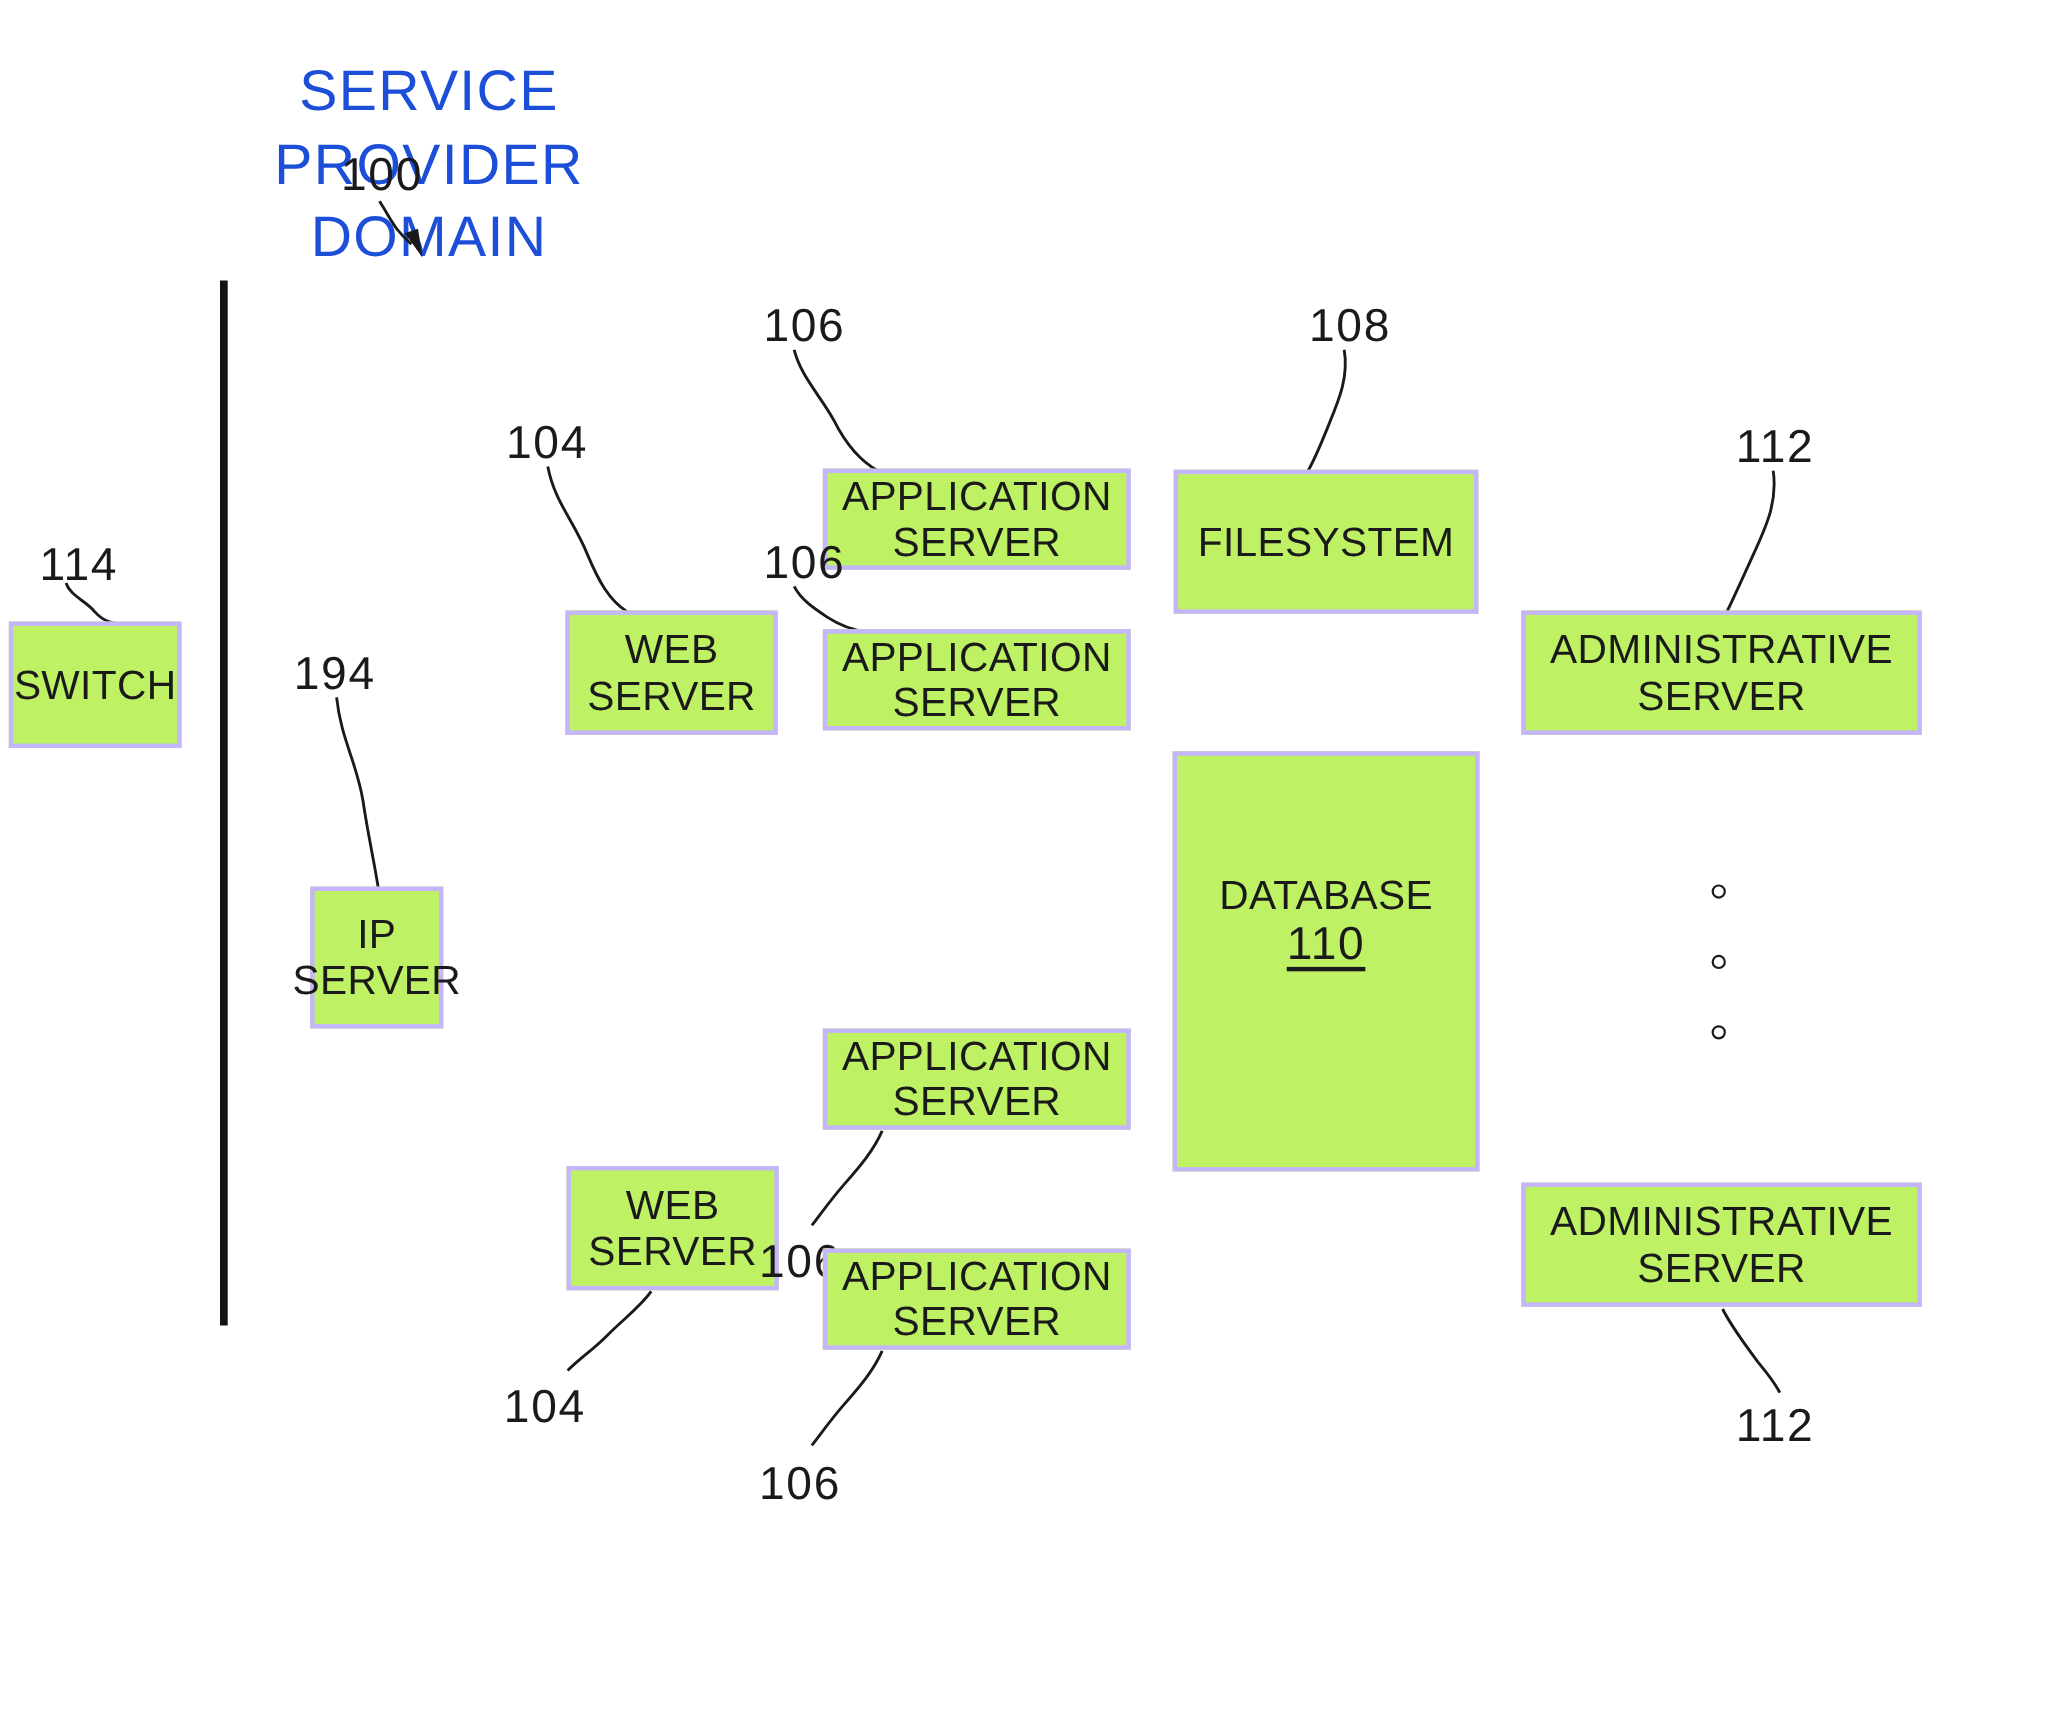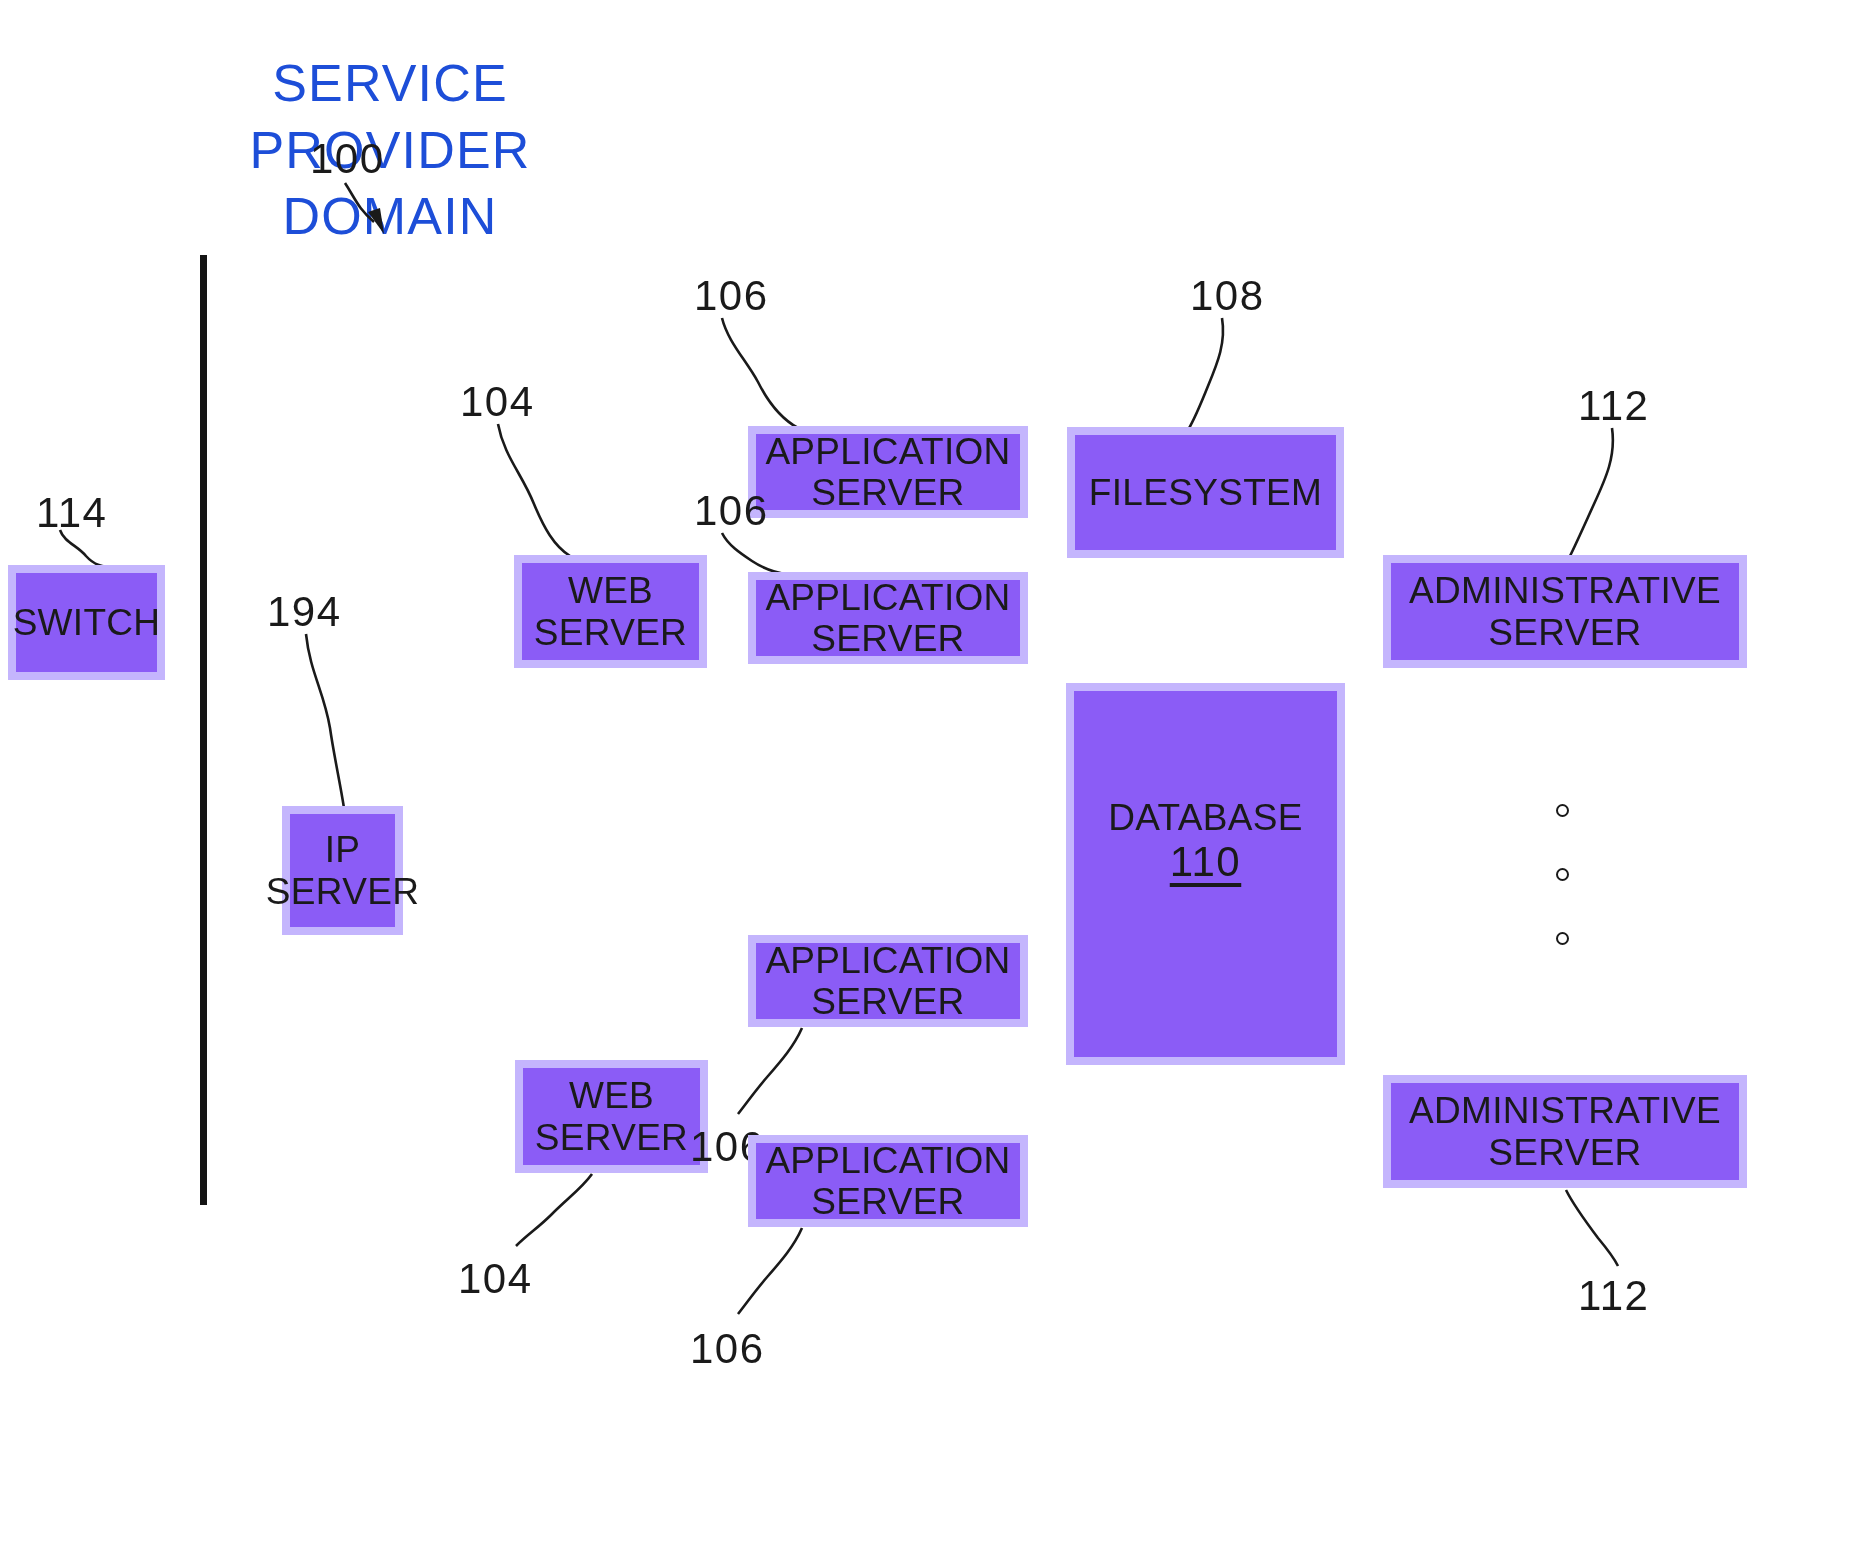--- a/index.html
+++ b/index.html
@@ -11,22 +11,22 @@
     position: relative;
     width: 1875px;
     height: 1559px;
     background: #ffffff;
     font-family: "Liberation Sans", sans-serif;
     color: #1a1a1a;
     overflow: hidden;
   }
   .node {
     position: absolute;
-    border: 8px solid #c4b5fd;
-    background: #8b5cf6;
+    border: 4px solid #c4b5fd;
+    background: #bef264;
     box-sizing: border-box;
     display: flex;
     flex-direction: column;
     align-items: center;
     justify-content: center;
     text-align: center;
     line-height: 1.12;
     letter-spacing: 0.3px;
     color: #1a1a1a;
   }

